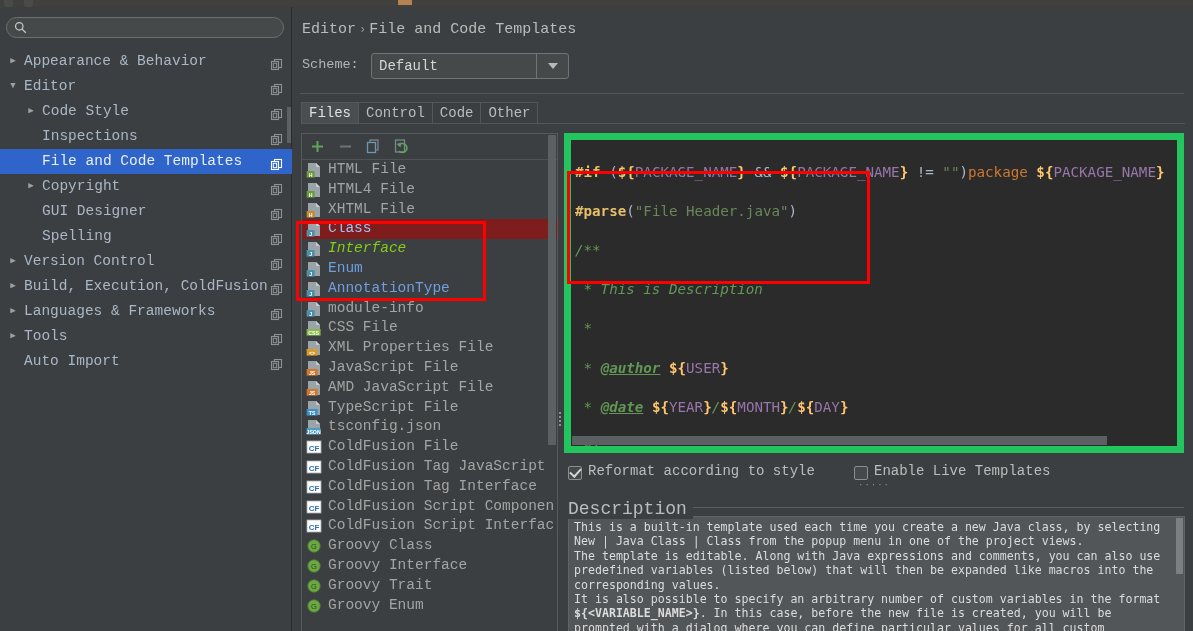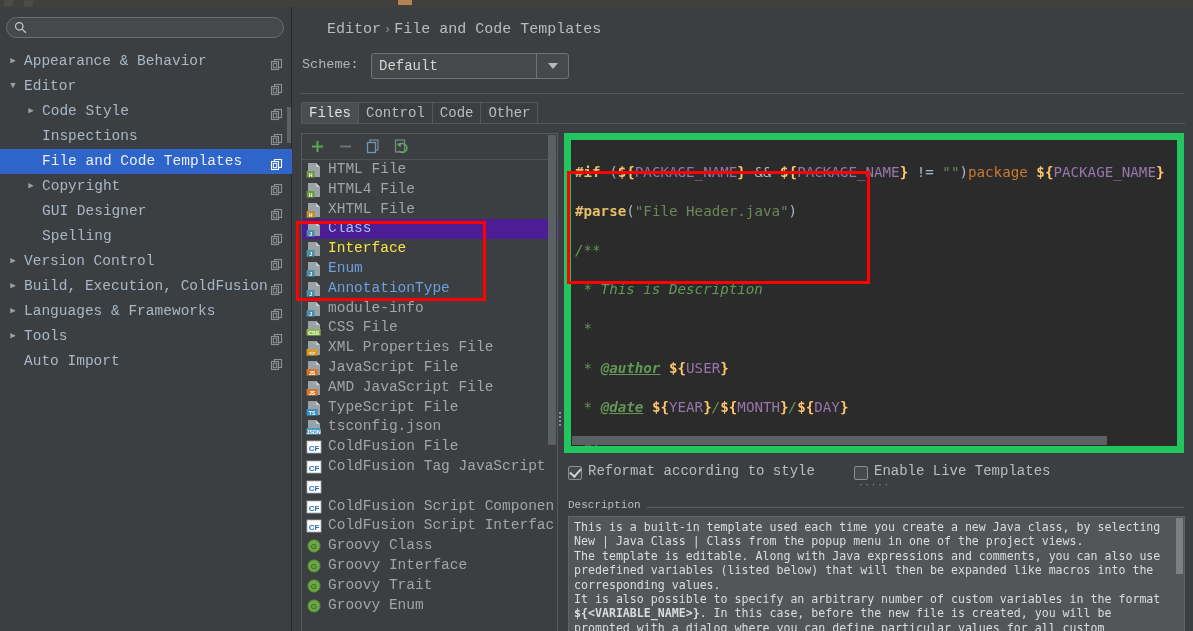--- a/index.html
+++ b/index.html
@@ -68,21 +68,21 @@
     background: #5c6164;
   }
 
   
   .right {
     position: absolute; left: 292px; top: 7px; width: 901px; height: 624px;
     background: #3c3f41;
   }
   .breadcrumb {
     position: absolute; left: 10px; top: 14px;
-    font-size: 15px; color: #bbbbbb; white-space: nowrap; margin-left: 25px;
+    font-size: 15px; color: #bbbbbb; white-space: nowrap;
   }
   .breadcrumb .sep { color: #8d9499; padding: 0 3px; font-size: 12px;}
 
   .scheme-row { position: absolute; left: 10px; top: 46px; }
   .scheme-lbl {
     position: absolute; left: 0; top: 4px; font-size: 13.5px; color: #b4b4b4;
   }
   .scheme-combo {
     position: absolute; left: 69px; top: 0; width: 198px; height: 26px;
     background: #45494a; border: 1px solid #6f7477; border-radius: 3px;
@@ -133,21 +133,21 @@
   .tbtn { width: 17px; height: 17px; position: relative; }
   .fl-body {
     position: absolute; left: 0; top: 26px; right: 0; bottom: 0;
     background: #3c3f41; overflow: hidden;
   }
   .fl-row {
     position: relative; height: 19.8px; line-height: 19.8px;
     font-size: 14.5px; color: #a4a4a4; white-space: nowrap;
     padding-left: 26px;
   }
-  .fl-row.selected { background: #4c1d95; }
+  .fl-row.selected { background: #7f1d1d; }
   .fl-row .ficon {
     position: absolute; left: 4px; top: 2px; width: 16px; height: 16px;
   }
   .fl-vscroll {
     position: absolute; right: 1px; top: 1px; width: 8px; height: 310px;
     background: #5b6063; border-radius: 1px;
   }
 
   
   .editor {
@@ -200,21 +200,21 @@
     position: absolute; top: 0; font-size: 14px; color: #bcbcbc; white-space: nowrap;
   }
   .dots {
     position: absolute; left: 580px; top: 22px;
     font-size: 9px; color: #8a8f91; letter-spacing: 1px;
   }
 
   
   .desc-hdr {
     position: absolute; left: 276px; top: 492px;
-    font-size: 11px; color: #bcbcbc; background: #3c3f41;
+    font-size: 18px; color: #bcbcbc; background: #3c3f41;
     padding-right: 6px; z-index: 2;
   }
   .desc-line {
     position: absolute; left: 276px; top: 500px; width: 616px; height: 1px;
     background: #5a5f61;
   }
   .desc-box {
     position: absolute; left: 276px; top: 509px; width: 617px; height: 122px;
     background: #525659; border: 1px solid #5f6466; overflow: hidden;
   }
@@ -449,21 +449,21 @@
                 <path d="M2 1 h8 l4 4 v10 h-12 z" fill="#9aa3a8"></path>
                 <path d="M10 1 l4 4 h-4 z" fill="#c5ccd0"></path>
                 <rect x="0.6" y="9" width="8" height="6.6" fill="#4d8fa8"></rect>
                 <text x="4.6" y="14.8" font-family="sans-serif" font-size="5.2" font-weight="bold" fill="#ffffff" text-anchor="middle">J</text>
               </svg></span><span style="color: rgb(159, 195, 245);">Class</span></div>
           <div class="fl-row"><span class="ficon"><svg width="16" height="16" viewBox="0 0 16 16">
                 <path d="M2 1 h8 l4 4 v10 h-12 z" fill="#9aa3a8"></path>
                 <path d="M10 1 l4 4 h-4 z" fill="#c5ccd0"></path>
                 <rect x="0.6" y="9" width="8" height="6.6" fill="#4d8fa8"></rect>
                 <text x="4.6" y="14.8" font-family="sans-serif" font-size="5.2" font-weight="bold" fill="#ffffff" text-anchor="middle">J</text>
-              </svg></span><span style="color: #fde047;">Interface</span></div>
+              </svg></span><span style="color: #84cc16; font-style: italic;">Interface</span></div>
           <div class="fl-row"><span class="ficon"><svg width="16" height="16" viewBox="0 0 16 16">
                 <path d="M2 1 h8 l4 4 v10 h-12 z" fill="#9aa3a8"></path>
                 <path d="M10 1 l4 4 h-4 z" fill="#c5ccd0"></path>
                 <rect x="0.6" y="9" width="8" height="6.6" fill="#4d8fa8"></rect>
                 <text x="4.6" y="14.8" font-family="sans-serif" font-size="5.2" font-weight="bold" fill="#ffffff" text-anchor="middle">J</text>
               </svg></span><span style="color: rgb(111, 159, 224);">Enum</span></div>
           <div class="fl-row"><span class="ficon"><svg width="16" height="16" viewBox="0 0 16 16">
                 <path d="M2 1 h8 l4 4 v10 h-12 z" fill="#9aa3a8"></path>
                 <path d="M10 1 l4 4 h-4 z" fill="#c5ccd0"></path>
                 <rect x="0.6" y="9" width="8" height="6.6" fill="#4d8fa8"></rect>
@@ -515,21 +515,21 @@
                 <rect x="1" y="2" width="14" height="12" fill="#ffffff" stroke="#aab0b3" stroke-width="0.8"></rect>
                 <text x="8" y="11.5" font-family="sans-serif" font-size="8" font-weight="bold" fill="#2a6fb8" text-anchor="middle">CF</text>
               </svg></span><span>ColdFusion File</span></div>
           <div class="fl-row"><span class="ficon"><svg width="16" height="16" viewBox="0 0 16 16">
                 <rect x="1" y="2" width="14" height="12" fill="#ffffff" stroke="#aab0b3" stroke-width="0.8"></rect>
                 <text x="8" y="11.5" font-family="sans-serif" font-size="8" font-weight="bold" fill="#2a6fb8" text-anchor="middle">CF</text>
               </svg></span><span>ColdFusion Tag JavaScript</span></div>
           <div class="fl-row"><span class="ficon"><svg width="16" height="16" viewBox="0 0 16 16">
                 <rect x="1" y="2" width="14" height="12" fill="#ffffff" stroke="#aab0b3" stroke-width="0.8"></rect>
                 <text x="8" y="11.5" font-family="sans-serif" font-size="8" font-weight="bold" fill="#2a6fb8" text-anchor="middle">CF</text>
-              </svg></span></div>
+              </svg></span><span>ColdFusion Tag Interface</span></div>
           <div class="fl-row"><span class="ficon"><svg width="16" height="16" viewBox="0 0 16 16">
                 <rect x="1" y="2" width="14" height="12" fill="#ffffff" stroke="#aab0b3" stroke-width="0.8"></rect>
                 <text x="8" y="11.5" font-family="sans-serif" font-size="8" font-weight="bold" fill="#2a6fb8" text-anchor="middle">CF</text>
               </svg></span><span>ColdFusion Script Componen</span></div>
           <div class="fl-row"><span class="ficon"><svg width="16" height="16" viewBox="0 0 16 16">
                 <rect x="1" y="2" width="14" height="12" fill="#ffffff" stroke="#aab0b3" stroke-width="0.8"></rect>
                 <text x="8" y="11.5" font-family="sans-serif" font-size="8" font-weight="bold" fill="#2a6fb8" text-anchor="middle">CF</text>
               </svg></span><span>ColdFusion Script Interfac</span></div>
           <div class="fl-row"><span class="ficon"><svg width="16" height="16" viewBox="0 0 16 16">
                 <circle cx="8" cy="8" r="6.2" fill="#6ba843" stroke="#4e7f30" stroke-width="0.8"></circle>

